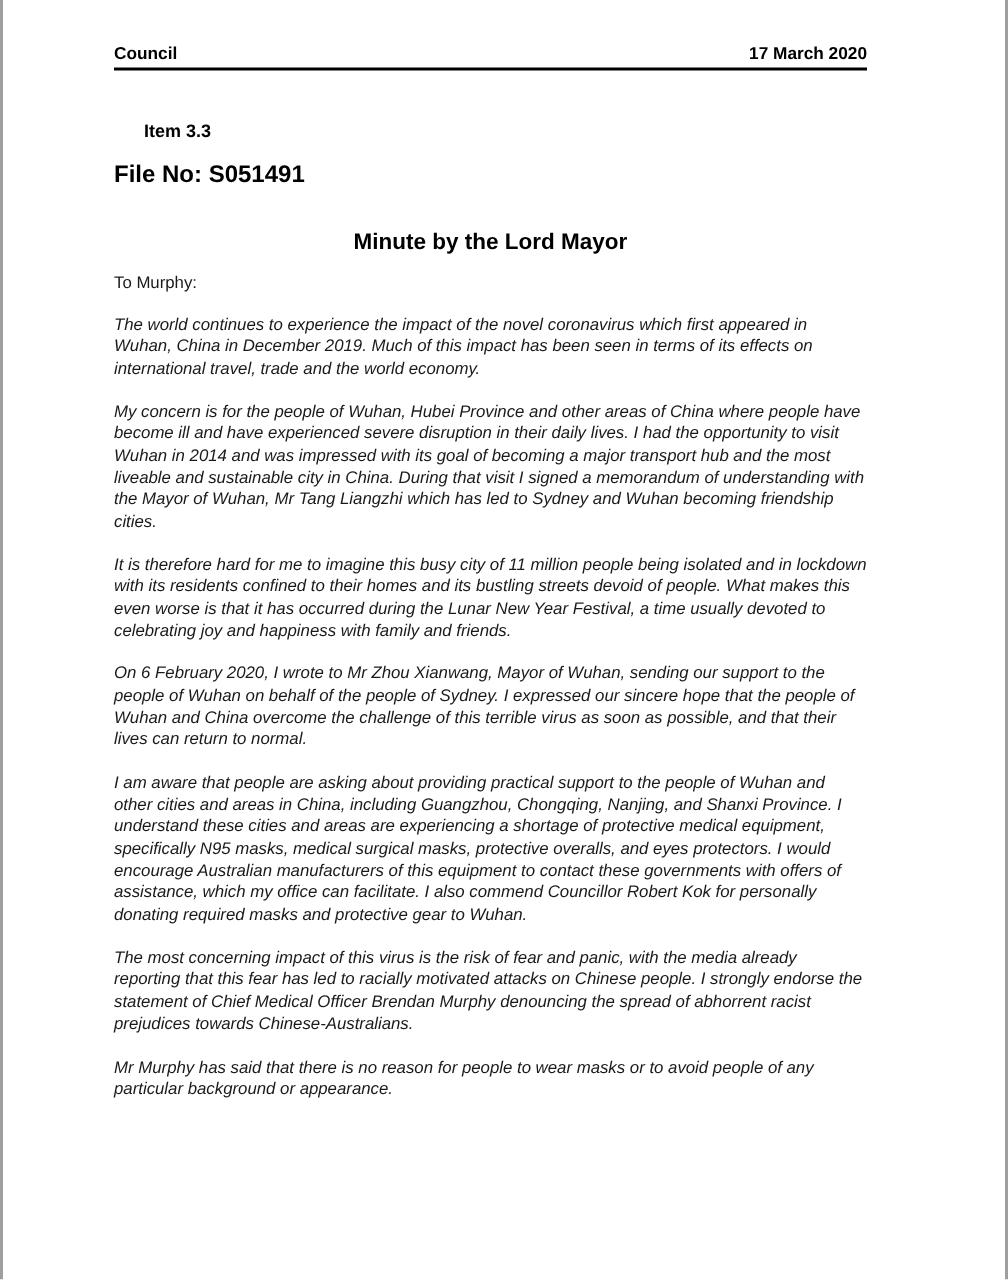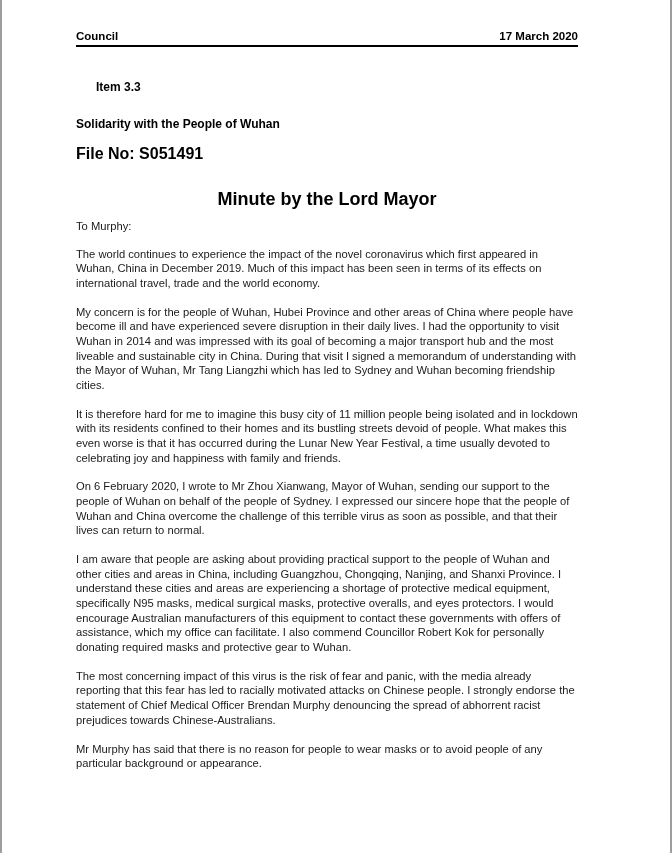--- a/index.html
+++ b/index.html
@@ -53,52 +53,52 @@
   }
   .file-no {
     margin: 16px 0 0 0;
     font-size: 16px;
     font-weight: bold;
     color: #000000;
     line-height: 14px;
   }
   .section-heading {
     margin: 31px 0 0 0;
-    font-size: 18px;
+    font-size: 15px;
     font-weight: bold;
     color: #000000;
     text-align: center;
     line-height: 14px;
   }
   .salutation {
     margin: 13px 0 13px 0;
     font-size: 11.2px;
     line-height: 14.6px;
   }
   .body-para {
     margin: 0 0 14.4px 0;
     font-size: 11.2px;
     line-height: 14.6px;
+    font-style: italic;
   }
 </style>
 </head>
 <body>
 
 <div class="page">
   <div class="content">
 
     <div class="page-header">
       <span>Council</span>
       <span>17 March 2020</span>
     </div>
     <div class="header-rule"></div>
 
     <div class="item-number">Item 3.3</div>
 
-    <div class="doc-title">Solidarity with the People of Wuhan</div>
 
     <div class="file-no">File No: S051491</div>
 
     <div class="section-heading">Minute by the Lord Mayor</div>
 
     <p class="salutation">To Murphy:</p>
 
     <p class="body-para">The world continues to experience the impact of the novel coronavirus which first appeared in Wuhan, China in December 2019. Much of this impact has been seen in terms of its effects on international travel, trade and the world economy.</p>
     <p class="body-para">My concern is for the people of Wuhan, Hubei Province and other areas of China where people have become ill and have experienced severe disruption in their daily lives. I had the opportunity to visit Wuhan in 2014 and was impressed with its goal of becoming a major transport hub and the most liveable and sustainable city in China. During that visit I signed a memorandum of understanding with the Mayor of Wuhan, Mr Tang Liangzhi which has led to Sydney and Wuhan becoming friendship cities.</p>
     <p class="body-para">It is therefore hard for me to imagine this busy city of 11 million people being isolated and in lockdown with its residents confined to their homes and its bustling streets devoid of people. What makes this even worse is that it has occurred during the Lunar New Year Festival, a time usually devoted to celebrating joy and happiness with family and friends.</p>

